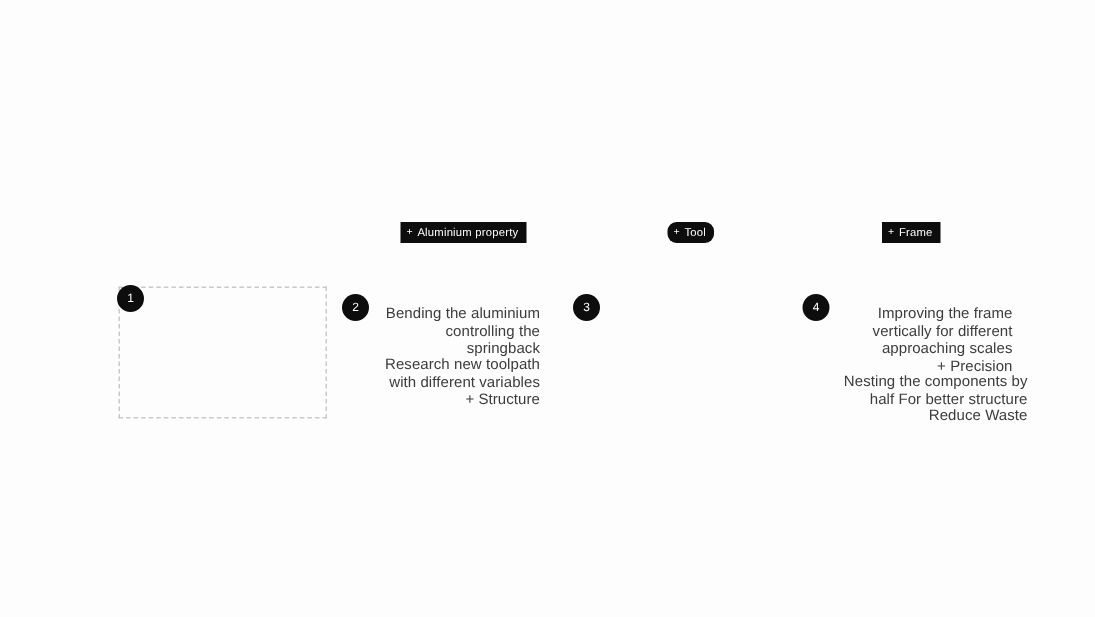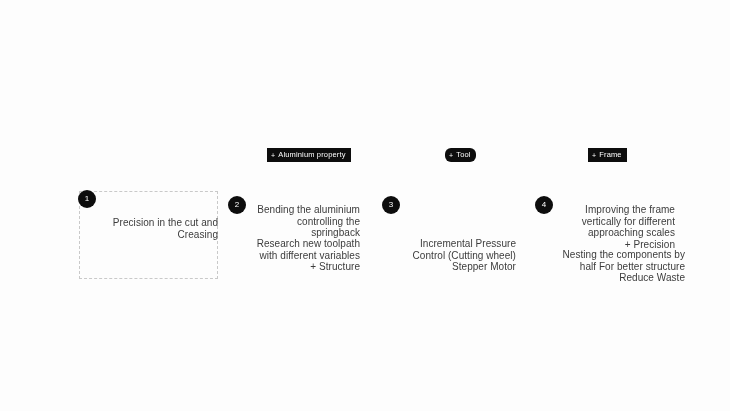--- a/index.html
+++ b/index.html
@@ -111,38 +111,33 @@
     <span class="tag-text">Tool</span>
   </div>
 
   <div class="tag" style="left:582px; top:148px;">
     <span class="plus">+</span>
     <span class="tag-text">Frame</span>
   </div>
 
   <div class="col col-dashed" style="left:73px; top:191px; width:139px; height:88px;">
     <div class="bullet" style="left:-2px; top:-2px;">1</div>
-    <div class="textblock tb-1">Precision in the cut and
-Creasing</div>
   </div>
 
   <div class="col" style="left:222px; top:196px; width:134px; height:86px;">
     <div class="bullet" style="left:0px; top:0px;">2</div>
     <div class="textblock tb-2a">Bending the aluminium
 controlling the springback</div>
     <div class="textblock tb-2b">Research new toolpath
 with different variables
 + Structure</div>
   </div>
 
   <div class="col" style="left:376px; top:196px; width:136px; height:86px;">
     <div class="bullet" style="left:0px; top:0px;">3</div>
-    <div class="textblock tb-3b">Incremental Pressure
-Control (Cutting wheel)
-Stepper Motor</div>
   </div>
 
   <div class="col" style="left:529px; top:196px; width:152px; height:96px;">
     <div class="bullet" style="left:0px; top:0px;">4</div>
     <div class="textblock tb-4b">Nesting the components by
 half For better structure
 Reduce Waste</div>
     <div class="textblock tb-4a">Improving the frame
 vertically for different
 approaching scales

